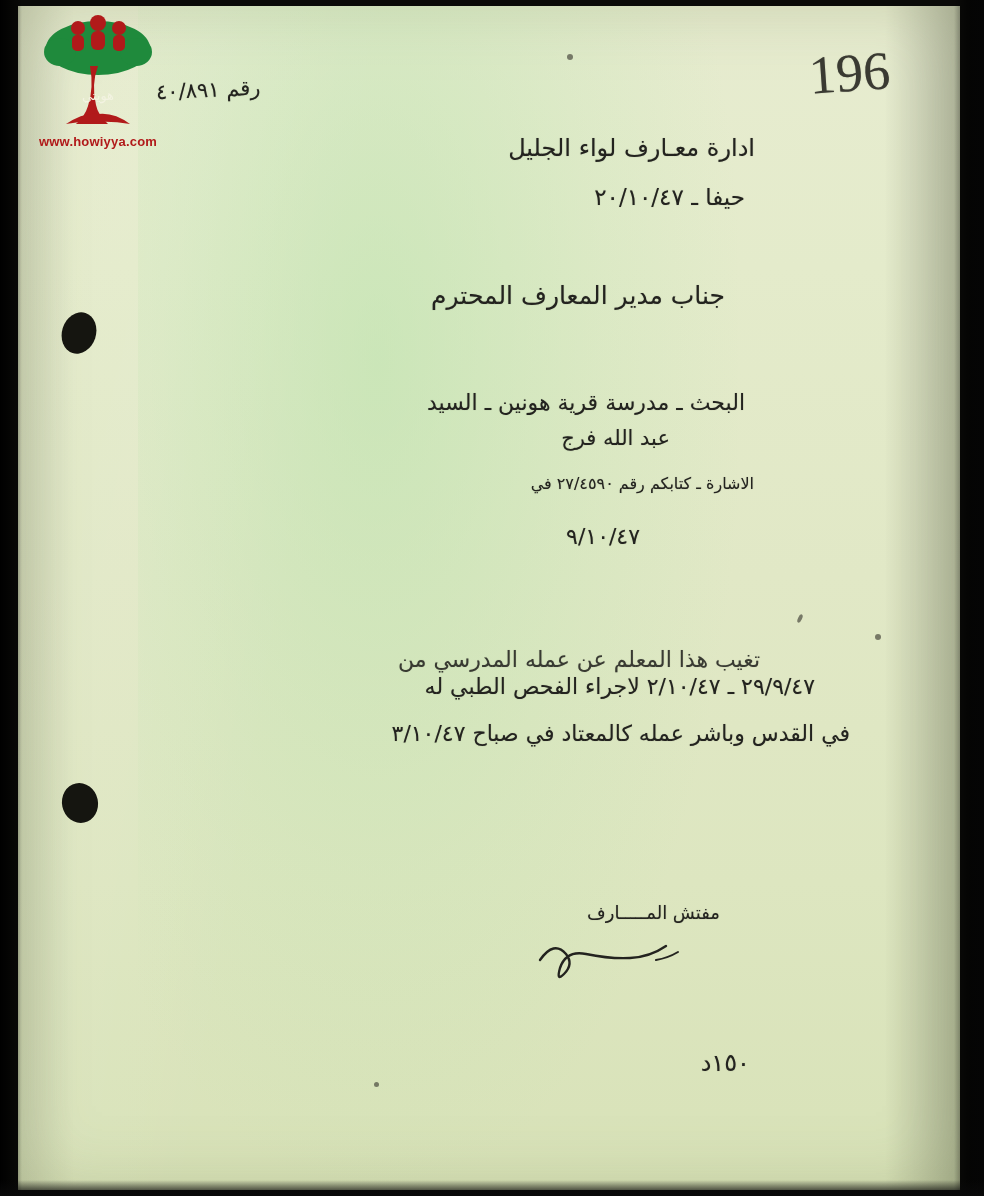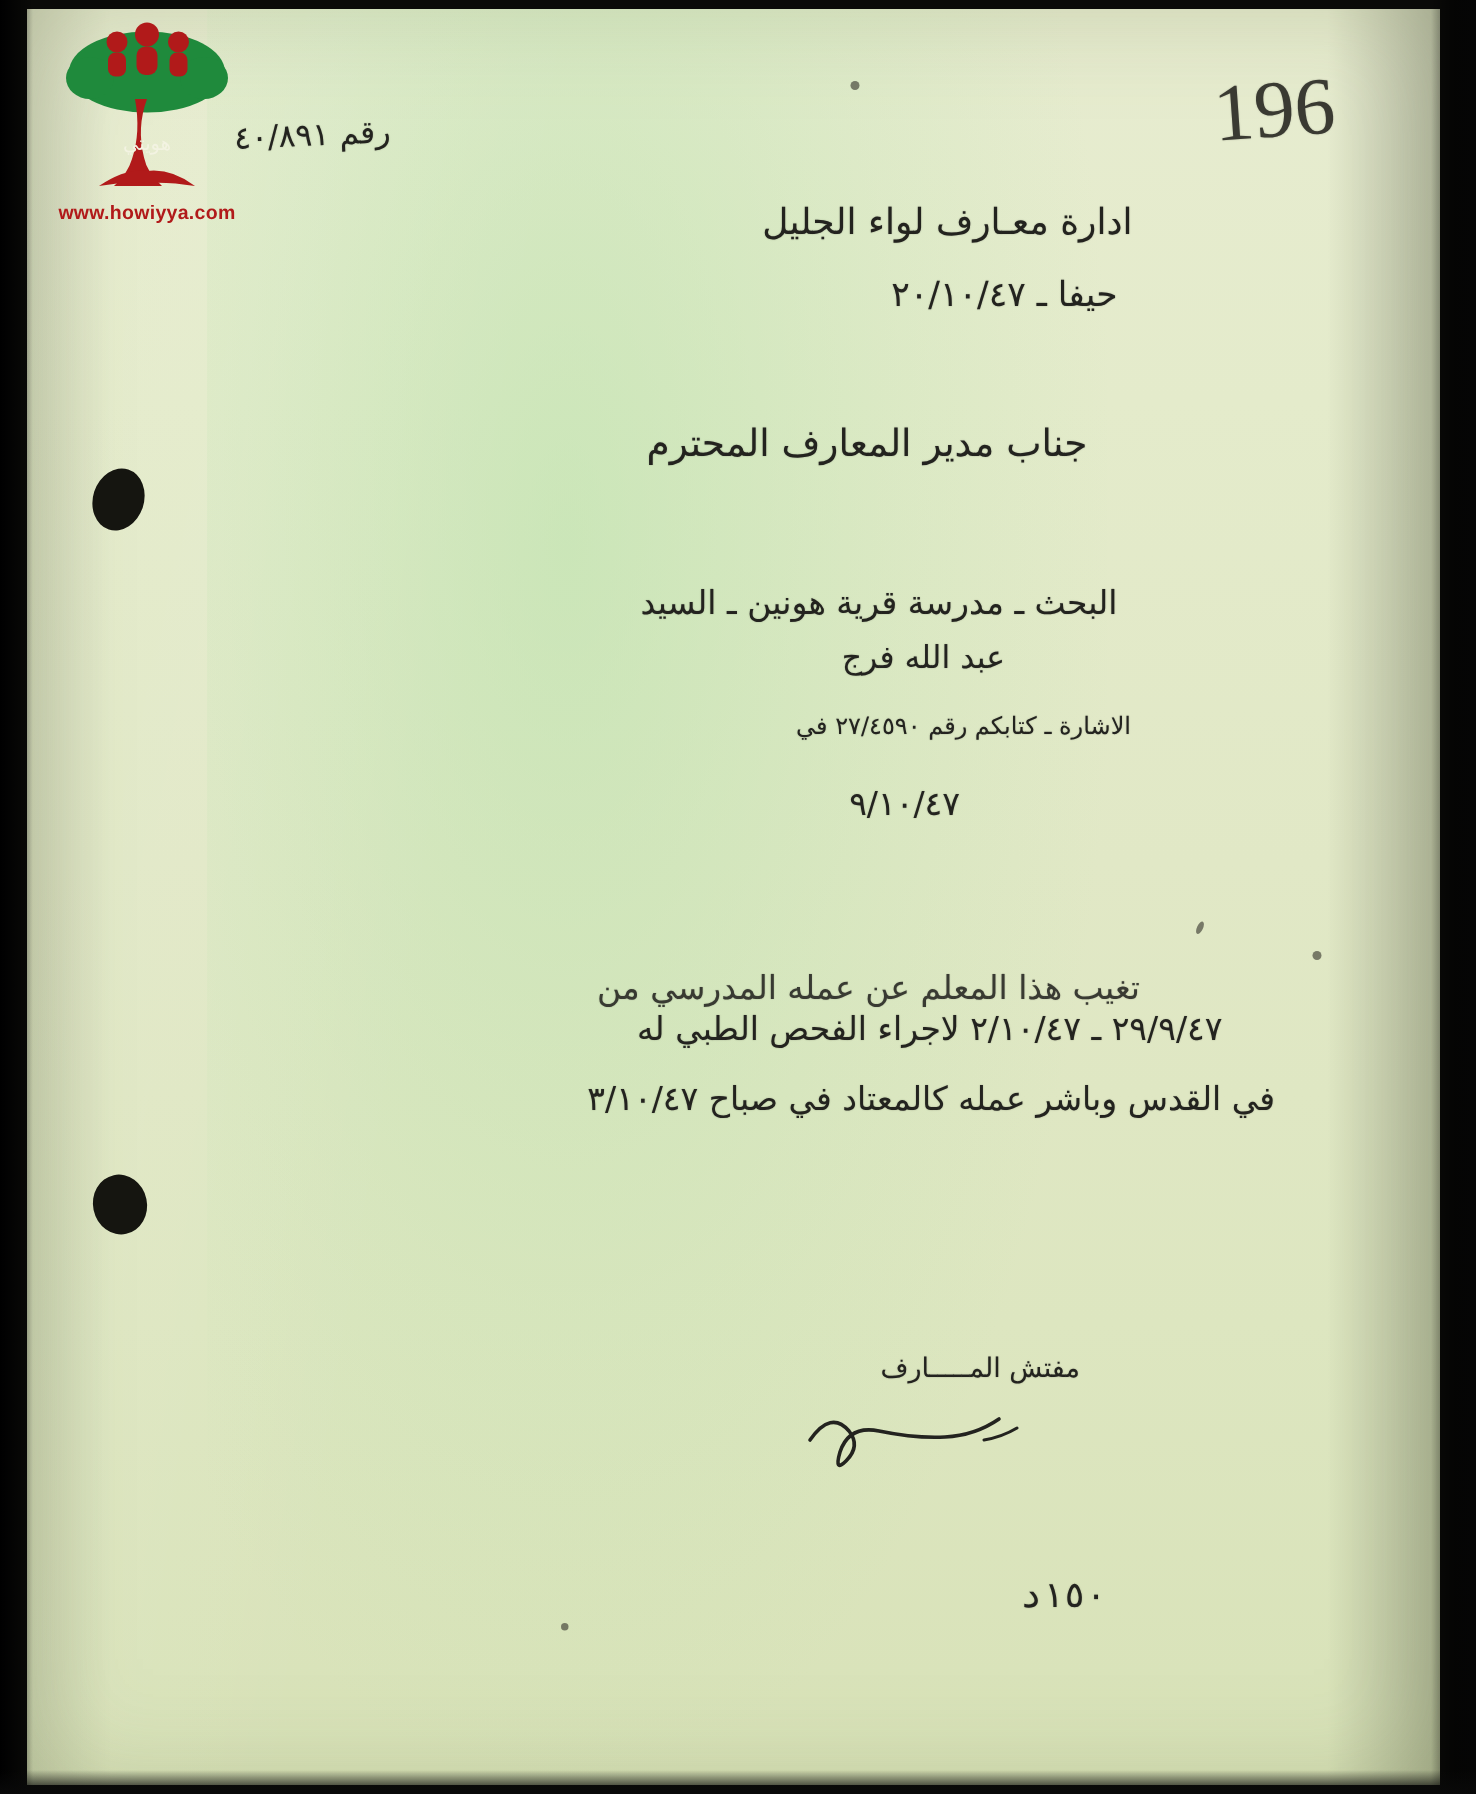--- a/index.html
+++ b/index.html
@@ -126,21 +126,21 @@
   .body3 { top: 715px; right: 110px; font-size: 22px; }
 
   .sig-title { top: 896px; right: 240px; font-size: 18px; }
   .sig-mark {
     position: absolute;
     top: 924px;
     right: 250px;
     width: 180px;
     height: 60px;
   }
-  .footer-code { top: 1043px; right: 222px; font-size: 24px; letter-spacing: 1px; font-family: Liberation Mono, monospace; }
+  .footer-code { top: 1043px; right: 210px; font-size: 24px; letter-spacing: 1px; }
 
   
   .blot {
     position: absolute;
     background: #151510;
     border-radius: 50%;
   }
   .blot1 { left: 44px; top: 306px; width: 34px; height: 42px; transform: rotate(18deg); }
   .blot2 { left: 44px; top: 777px; width: 36px; height: 40px; transform: rotate(-12deg); }
   .speck {

